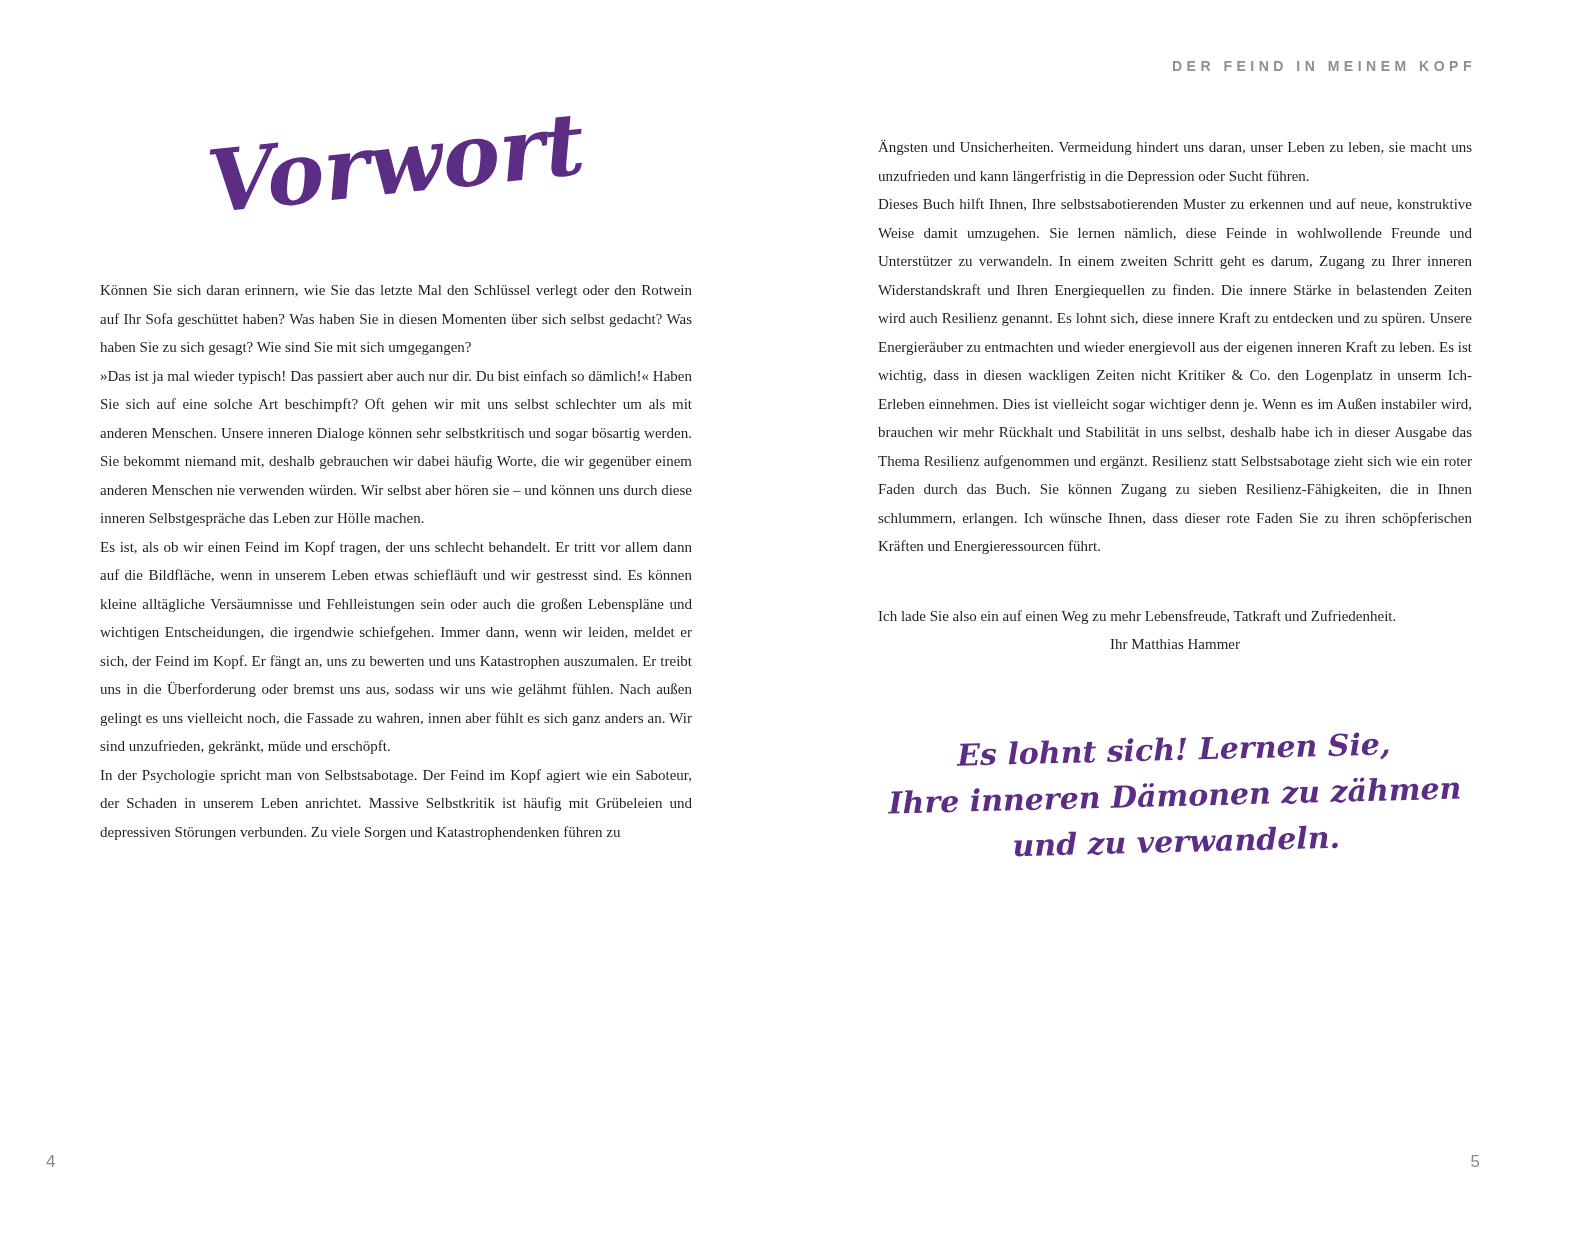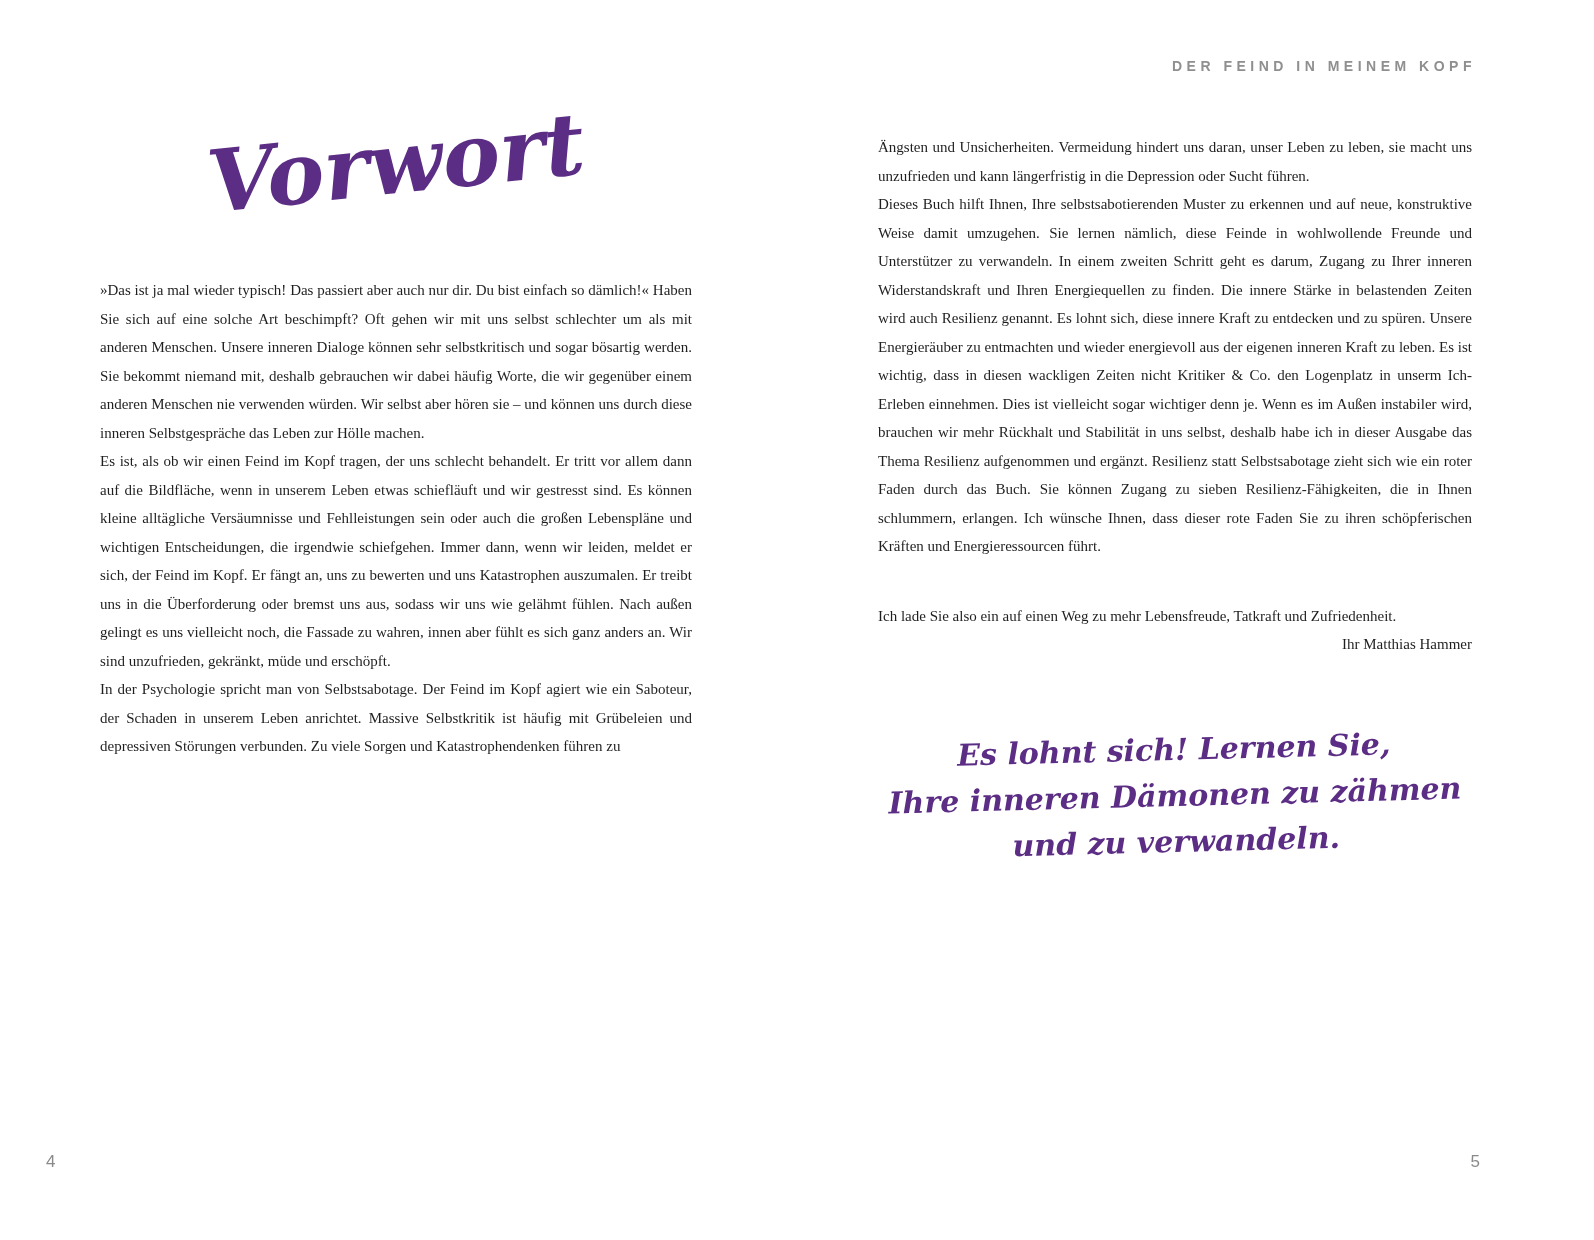--- a/index.html
+++ b/index.html
@@ -52,21 +52,21 @@
     color: #1f1f1f;
   }
 
   .right-page {
     position: absolute;
     left: 878px;
     top: 133px;
     width: 594px;
   }
   .right-page .closing { margin-top: 41px; }
-  .right-page .signature { text-align: right; }
+  .right-page .signature { text-align: center; }
 
   .script-quote {
     margin-top: 68px;
     text-align: center;
     font-family: "DejaVu Serif", serif;
     font-style: italic;
     font-weight: 700;
     font-size: 30px;
     line-height: 46px;
     color: #5c2d85;
@@ -86,20 +86,21 @@
 </head>
 <body>
 
 <div class="spread">
 
   <div class="running-header">DER FEIND IN MEINEM KOPF</div>
 
   <div class="left-page">
     <h1 class="chapter-heading">Vorwort</h1>
     <div class="body-text">
+      <p>Können Sie sich daran erinnern, wie Sie das letzte Mal den Schlüssel verlegt oder den Rotwein auf Ihr Sofa geschüttet haben? Was haben Sie in diesen Momenten über sich selbst gedacht? Was haben Sie zu sich gesagt? Wie sind Sie mit sich umgegangen?</p>
       <p>»Das ist ja mal wieder typisch! Das passiert aber auch nur dir. Du bist einfach so dämlich!« Haben Sie sich auf eine solche Art beschimpft? Oft gehen wir mit uns selbst schlechter um als mit anderen Menschen. Unsere inneren Dialoge können sehr selbstkritisch und sogar bösartig werden. Sie bekommt niemand mit, deshalb gebrauchen wir dabei häufig Worte, die wir gegenüber einem anderen Menschen nie verwenden würden. Wir selbst aber hören sie – und können uns durch diese inneren Selbstgespräche das Leben zur Hölle machen.</p>
       <p>Es ist, als ob wir einen Feind im Kopf tragen, der uns schlecht behandelt. Er tritt vor allem dann auf die Bildfläche, wenn in unserem Leben etwas schiefläuft und wir gestresst sind. Es können kleine alltägliche Versäumnisse und Fehlleistungen sein oder auch die großen Lebenspläne und wichtigen Entscheidungen, die irgendwie schiefgehen. Immer dann, wenn wir leiden, meldet er sich, der Feind im Kopf. Er fängt an, uns zu bewerten und uns Katastrophen auszumalen. Er treibt uns in die Überforderung oder bremst uns aus, sodass wir uns wie gelähmt fühlen. Nach außen gelingt es uns vielleicht noch, die Fassade zu wahren, innen aber fühlt es sich ganz anders an. Wir sind unzufrieden, gekränkt, müde und erschöpft.</p>
       <p>In der Psychologie spricht man von Selbstsabotage. Der Feind im Kopf agiert wie ein Saboteur, der Schaden in unserem Leben anrichtet. Massive Selbstkritik ist häufig mit Grübeleien und depressiven Störungen verbunden. Zu viele Sorgen und Katastrophendenken führen zu</p>
     </div>
   </div>
 
   <div class="right-page">
     <div class="body-text">
       <p>Ängsten und Unsicherheiten. Vermeidung hindert uns daran, unser Leben zu leben, sie macht uns unzufrieden und kann längerfristig in die Depression oder Sucht führen.</p>
       <p>Dieses Buch hilft Ihnen, Ihre selbstsabotierenden Muster zu erkennen und auf neue, konstruktive Weise damit umzugehen. Sie lernen nämlich, diese Feinde in wohlwollende Freunde und Unterstützer zu verwandeln. In einem zweiten Schritt geht es darum, Zugang zu Ihrer inneren Widerstandskraft und Ihren Energiequellen zu finden. Die innere Stärke in belastenden Zeiten wird auch Resilienz genannt. Es lohnt sich, diese innere Kraft zu entdecken und zu spüren. Unsere Energieräuber zu entmachten und wieder energievoll aus der eigenen inneren Kraft zu leben. Es ist wichtig, dass in diesen wackligen Zeiten nicht Kritiker &amp; Co. den Logenplatz in unserm Ich-Erleben einnehmen. Dies ist vielleicht sogar wichtiger denn je. Wenn es im Außen instabiler wird, brauchen wir mehr Rückhalt und Stabilität in uns selbst, deshalb habe ich in dieser Ausgabe das Thema Resilienz aufgenommen und ergänzt. Resilienz statt Selbstsabotage zieht sich wie ein roter Faden durch das Buch. Sie können Zugang zu sieben Resilienz-Fähigkeiten, die in Ihnen schlummern, erlangen. Ich wünsche Ihnen, dass dieser rote Faden Sie zu ihren schöpferischen Kräften und Energieressourcen führt.</p>

